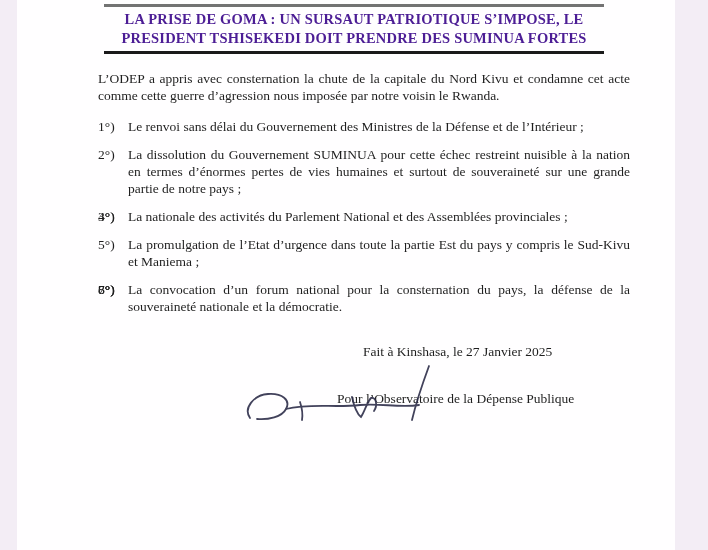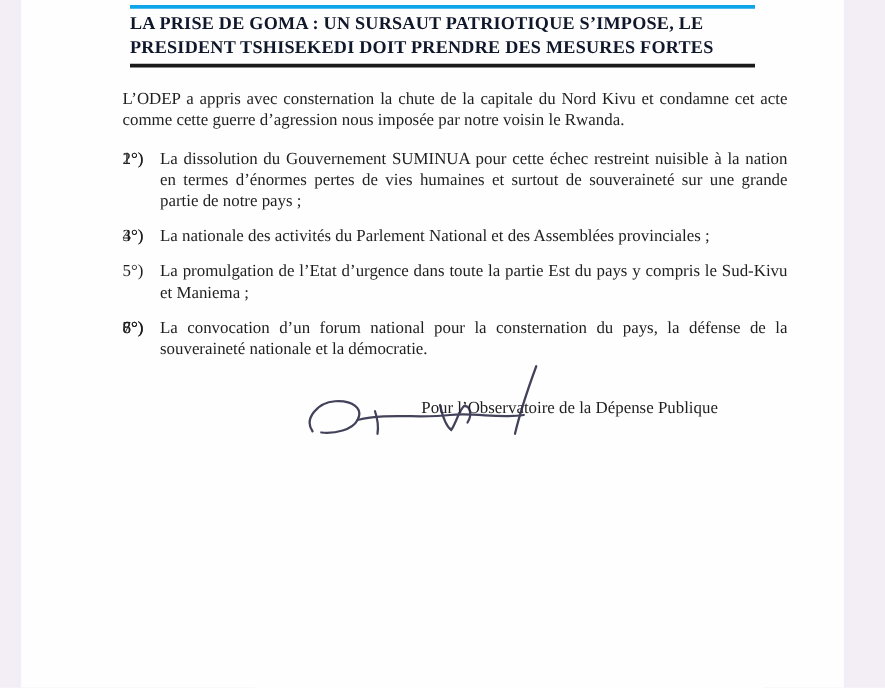--- a/index.html
+++ b/index.html
@@ -19,29 +19,29 @@
     height: 550px;
     background: #fffeff;
     overflow: hidden;
     box-sizing: border-box;
     padding: 4px 45px 0 81px;
     color: #1f1f1f;
   }
   .title-box {
     margin-left: 6px;
     margin-right: 26px;
-    border-top: 3px solid #0ea5e9;
+    border-top: 3px solid #737373;
     border-bottom: 3px solid #1a1a1a;
     padding: 3px 0 4px 0;
-    text-align: left;
+    text-align: center;
     font-weight: bold;
     font-size: 14.5px;
     line-height: 18.5px;
     letter-spacing: 0.2px;
-    color: #0f172a;
+    color: #4c1d95;
   }
   .body-text { font-size: 13.5px; line-height: 17px; }
   .para {
     margin-top: 13px;
     text-align: justify;
   }
   .para.first { margin-top: 16px; }
   .item {
     position: relative;
     margin-top: 11px;
@@ -74,30 +74,31 @@
     pointer-events: none;
   }
 </style>
 </head>
 <body>
 
 <div class="page">
 
   <div class="title-box">
     <div>LA PRISE DE GOMA : UN SURSAUT PATRIOTIQUE S’IMPOSE, LE</div>
-    <div>PRESIDENT TSHISEKEDI DOIT PRENDRE DES MESURES FORTES</div>
+    <div>PRESIDENT TSHISEKEDI DOIT PRENDRE DES SUMINUA FORTES</div>
   </div>
 
   <div class="body-text">
 
     <p class="para first">L’ODEP a appris avec consternation la chute de la capitale du Nord Kivu et condamne cet acte comme cette guerre d’agression nous imposée par notre voisin le Rwanda.</p>
 
 
     <div class="item">
       <span class="num">1°)</span>
+      <span>Le renvoi sans délai du Gouvernement des Ministres de la Défense et de l’Intérieur ;</span>
     </div>
 
     <div class="item">
       <span class="num">2°)</span>
       <span>La dissolution du Gouvernement SUMINUA pour cette échec restreint nuisible à la nation en termes d’énormes pertes de vies humaines et surtout de souveraineté sur une grande partie de notre pays ;</span>
     </div>
 
     <div class="item">
       <span class="num">3°)</span>
     </div>
@@ -118,20 +119,21 @@
 
     <div class="item">
       <span class="num">7°)</span>
     </div>
 
     <div class="item">
       <span class="num">8°)</span>
       <span>La convocation d’un forum national pour la consternation du pays, la défense de la souveraineté nationale et la démocratie.</span>
     </div>
 
+    <div class="dateline">Fait à Kinshasa, le 27 Janvier 2025</div>
 
     <div class="signatory-row">
       <span class="signatory">Pour l’Observatoire de la Dépense Publique</span>
       <svg class="signature-svg" width="210" height="100" viewBox="0 0 210 100">
         <g fill="none" stroke="#2e2e4a" stroke-width="1.8" stroke-linecap="round" opacity="0.9">
           <path d="M 172,62 C 176,45 182,27 189,8"></path>
           <path d="M 10,60 C 3,50 14,37 28,36 C 42,35 51,42 46,51 C 42,59 28,62 17,61"></path>
           <path d="M 46,51 C 70,45 95,50 120,47 C 140,45 160,50 179,47"></path>
           <path d="M 112,39 C 114,48 117,56 121,59 C 125,53 127,44 131,40 C 136,39 138,47 134,53"></path>
           <path d="M 60,44 C 62,50 63,56 62,62"></path>

